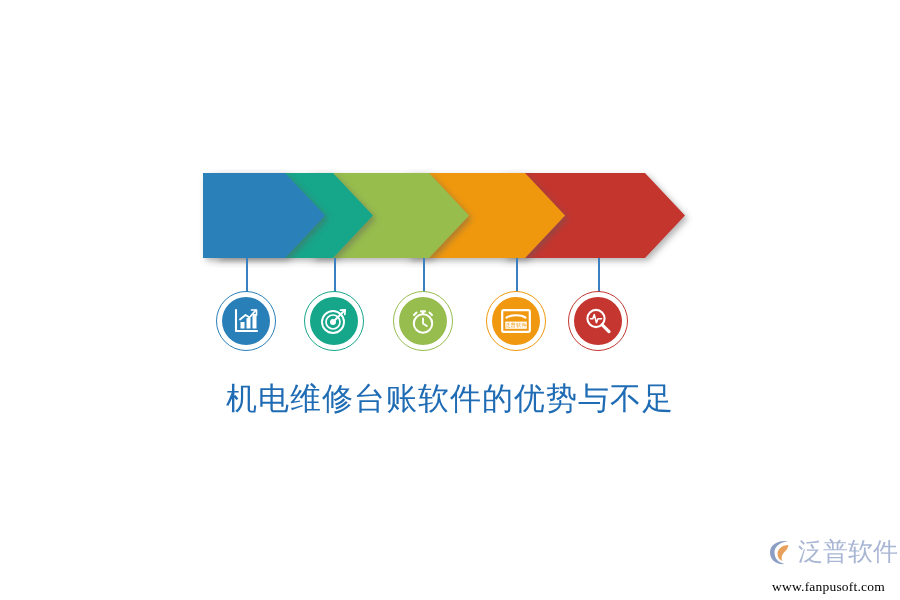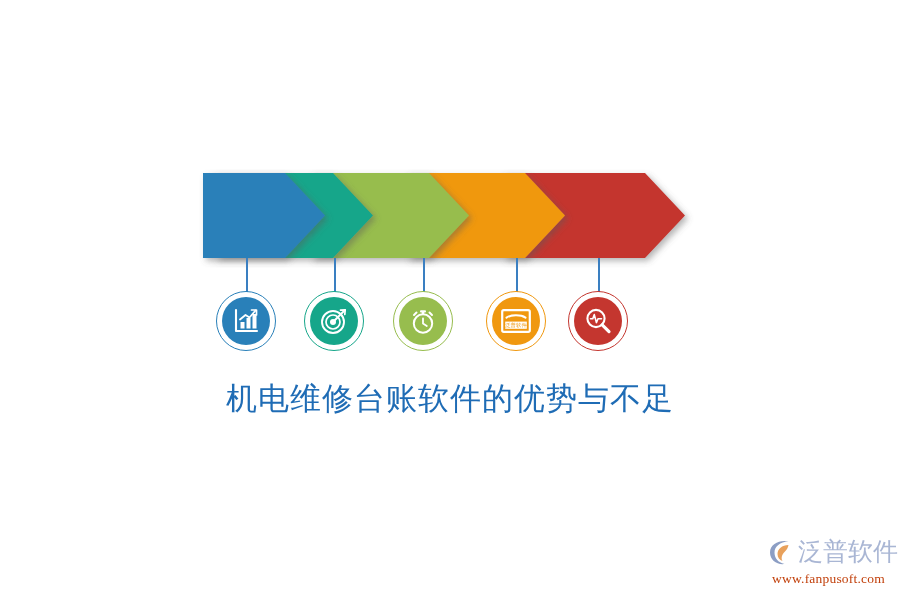--- a/index.html
+++ b/index.html
@@ -118,28 +118,28 @@
   }
   #logo-word {
     color: #a9b6d4;
     font-size: 25px;
     line-height: 30px;
     font-family: "DejaVu Sans", "Liberation Sans", sans-serif;
     margin-left: 2px;
     white-space: nowrap;
   }
   #logo-url {
-    color: #c2410c;
+    color: #000000;
     font-size: 13.5px;
     line-height: 16px;
     letter-spacing: 0.2px;
     text-align: center;
     font-family: "Liberation Serif", "DejaVu Serif", serif;
     white-space: nowrap;
-    margin-top: 1px;
+    margin-top: 9px;
   }
 </style>
 </head>
 <body>
 
 <div id="slide">
 
   <div id="banner">
     <svg viewBox="0 0 482 85" xmlns="http://www.w3.org/2000/svg">
       <defs>

